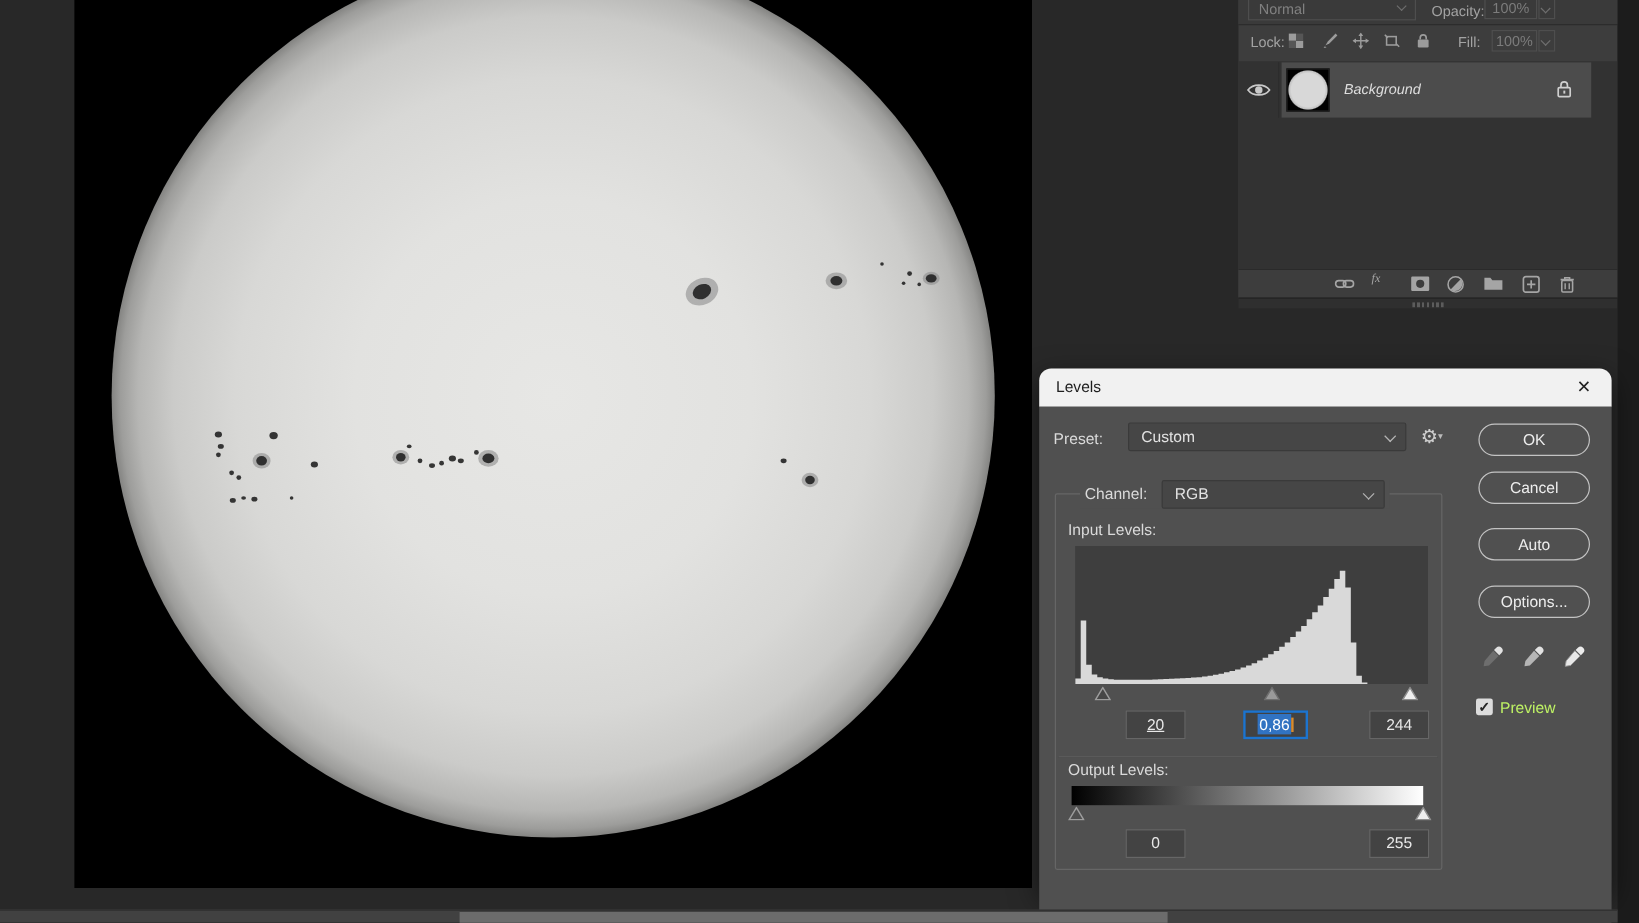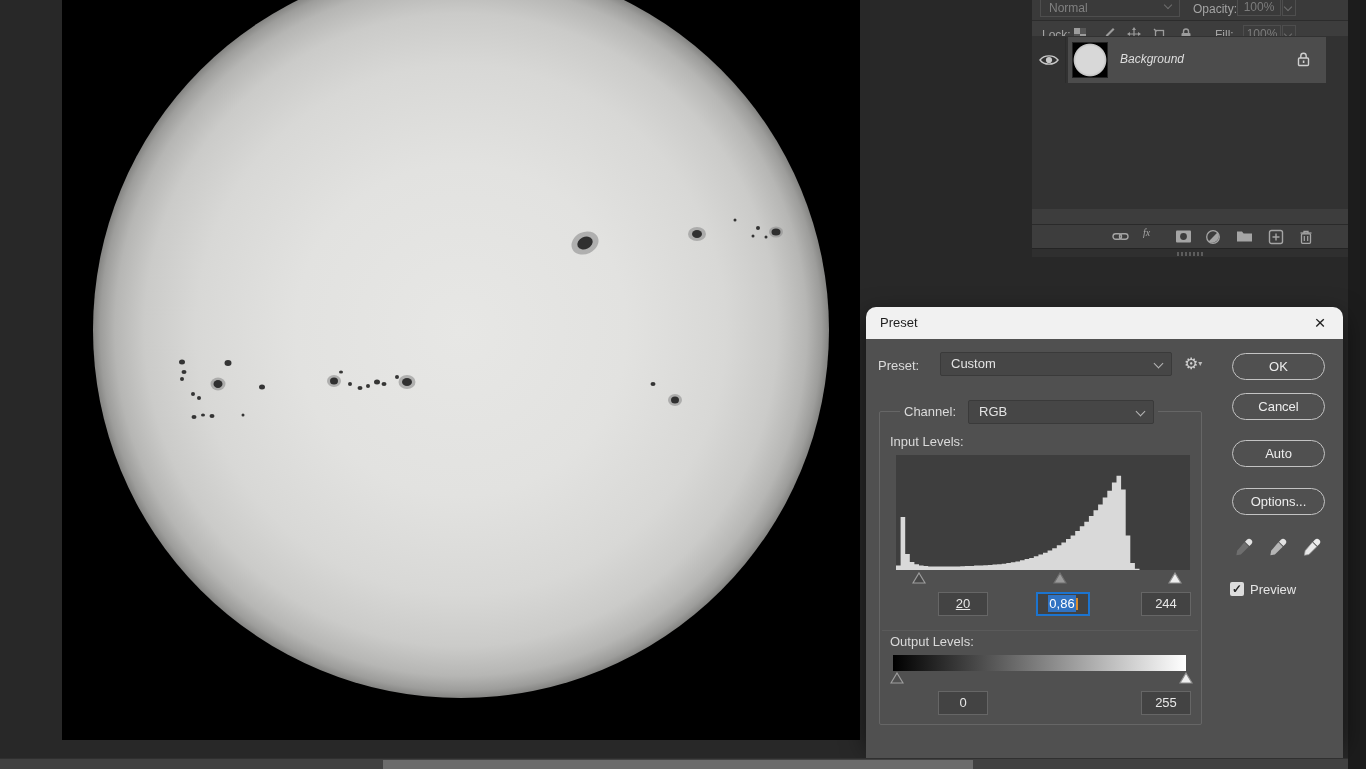--- a/index.html
+++ b/index.html
@@ -14,21 +14,21 @@
   #layers-panel { position:absolute; left:1032px; top:0; width:316px; height:248px; background:#3d3d3d; }
   .lp-row1 { position:absolute; left:0; top:0; width:316px; height:20px; background:#3a3a3a; }
   .lp-select { position:absolute; background:#3a3a3a; border:1px solid #4e4e4e; color:#808080; }
   .lp-blend { left:8px; top:-4px; width:140px; height:21px; line-height:22px; padding-left:8px; }
   .lp-label { position:absolute; color:#a3a3a3; }
   .lp-valbox { position:absolute; border:1px solid #4e4e4e; color:#7c7c7c; text-align:center; height:18px; line-height:16px; }
   .lp-chevbox { position:absolute; border:1px solid #4e4e4e; width:14px; height:18px; }
   .lp-divider { position:absolute; left:0; top:20px; width:316px; height:1px; background:#2c2c2c; }
   .lp-row2 { position:absolute; left:0; top:21px; width:316px; height:30px; }
   .lp-icon { position:absolute; top:6px; width:16px; height:16px; }
-  .lp-list { position:absolute; left:0; top:36px; width:316px; height:173px; background:#323232; }
+  .lp-list { position:absolute; left:0; top:51px; width:316px; height:173px; background:#323232; }
   .layer-row { position:absolute; left:0; top:1px; width:316px; height:46px; }
   .eye-cell { position:absolute; left:0; top:0; width:34px; height:46px; border-right:1px solid #2c2c2c; }
   .eye-cell svg { position:absolute; left:7px; top:16px; }
   .row-hl { position:absolute; left:36px; top:0; width:258px; height:46px; background:#4c4c4c; }
   .thumb { position:absolute; left:4px; top:5px; width:36px; height:36px; background:#000 radial-gradient(circle at 50% 50%, #d8d8d8 0 58%, #c2c2c2 66%, #000 70%); border:1px solid #222; }
   .layer-name { position:absolute; left:52px; top:15px; font-style:italic; color:#dedede; font-size:12px; }
   .layer-lock { position:absolute; left:228px; top:14px; }
   .lp-bottombar { position:absolute; left:0; top:224px; width:316px; height:24px; background:#3d3d3d; border-top:1px solid #2a2a2a; }
   .bb-icon { position:absolute; top:4px; width:17px; height:17px; }
   .fx-text { font-style:italic; font-size:10px; color:#a5a5a5; font-family:"Liberation Serif", serif; }
@@ -71,21 +71,21 @@
   .field.gamma { width:54px; background:#424242; border:2px solid #1c74cf; line-height:20px; }
   .field.gamma .sel { background:#3173c2; color:#fff; padding:1px 1px; }
   .field.gamma .caret-bar { display:inline-block; width:2px; height:12px; background:#d98b2b; vertical-align:-2px; }
 
   .hdiv { position:absolute; left:16px; top:291px; width:316px; height:1px; background:#404040; border-bottom:1px solid #5a5a5a; }
   #out-gradient { position:absolute; left:27px; top:316px; width:293px; height:16px; background:linear-gradient(to right,#000,#fff); }
 
   .dropper { position:absolute; top:198px; width:22px; height:24px; }
   .checkbox { position:absolute; left:364px; top:243px; width:14px; height:14px; background:#dcdcdc; border-radius:2px;
      color:#262626; font-size:12px; font-weight:bold; line-height:14px; text-align:center; }
-  .preview-lbl { position:absolute; left:384px; top:243px; color:#e5e5e5; font-size:13px; }
+  .preview-lbl { position:absolute; left:384px; top:243px; color:#bef264; font-size:13px; }
 
   
   #hscroll { position:absolute; left:0; top:758px; width:1348px; height:11px; background:#414141; border-top:1px solid #303030; }
   #hscroll .thumbbar { position:absolute; left:383px; top:1px; width:590px; height:10px; background:#6c6c6c; }
 </style>
 </head>
 <body>
 
 <div id="canvas">
   <svg width="798" height="740" viewBox="0 0 798 740">
@@ -262,21 +262,21 @@
   </div>
 </div>
 <div id="panel-grip">
     <span class="grip"></span>
   </div>
 
 <div id="right-strip"></div>
 
 <div id="levels-dialog">
   <div class="dlg-title">
-    <span class="ttl">Preset</span>
+    <span class="ttl">Levels</span>
     <span class="dlg-close">×</span>
   </div>
   <div class="dlg-body">
 
     <span class="dl-label" style="left:12px; top:19px;">Preset:</span>
     <div class="select" style="left:74px; top:13px; width:232px; height:24px;">
       <span class="val">Custom</span>
       <span class="chev"></span>
     </div>
     <span class="gear-btn"><span>⚙</span><span class="caret">▾</span></span>

